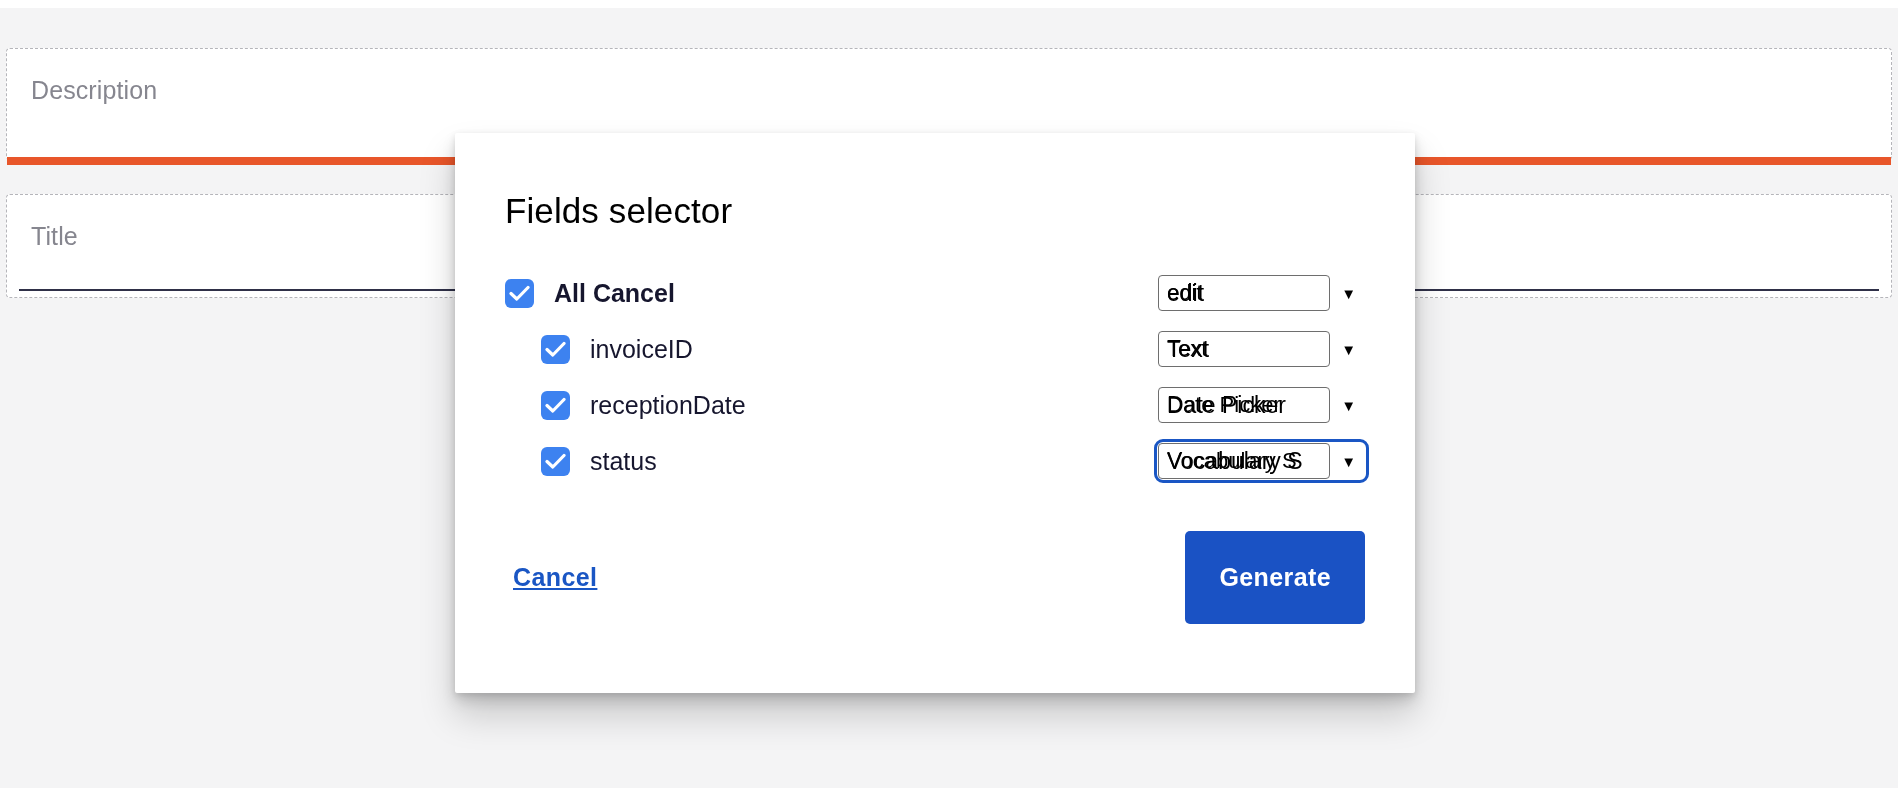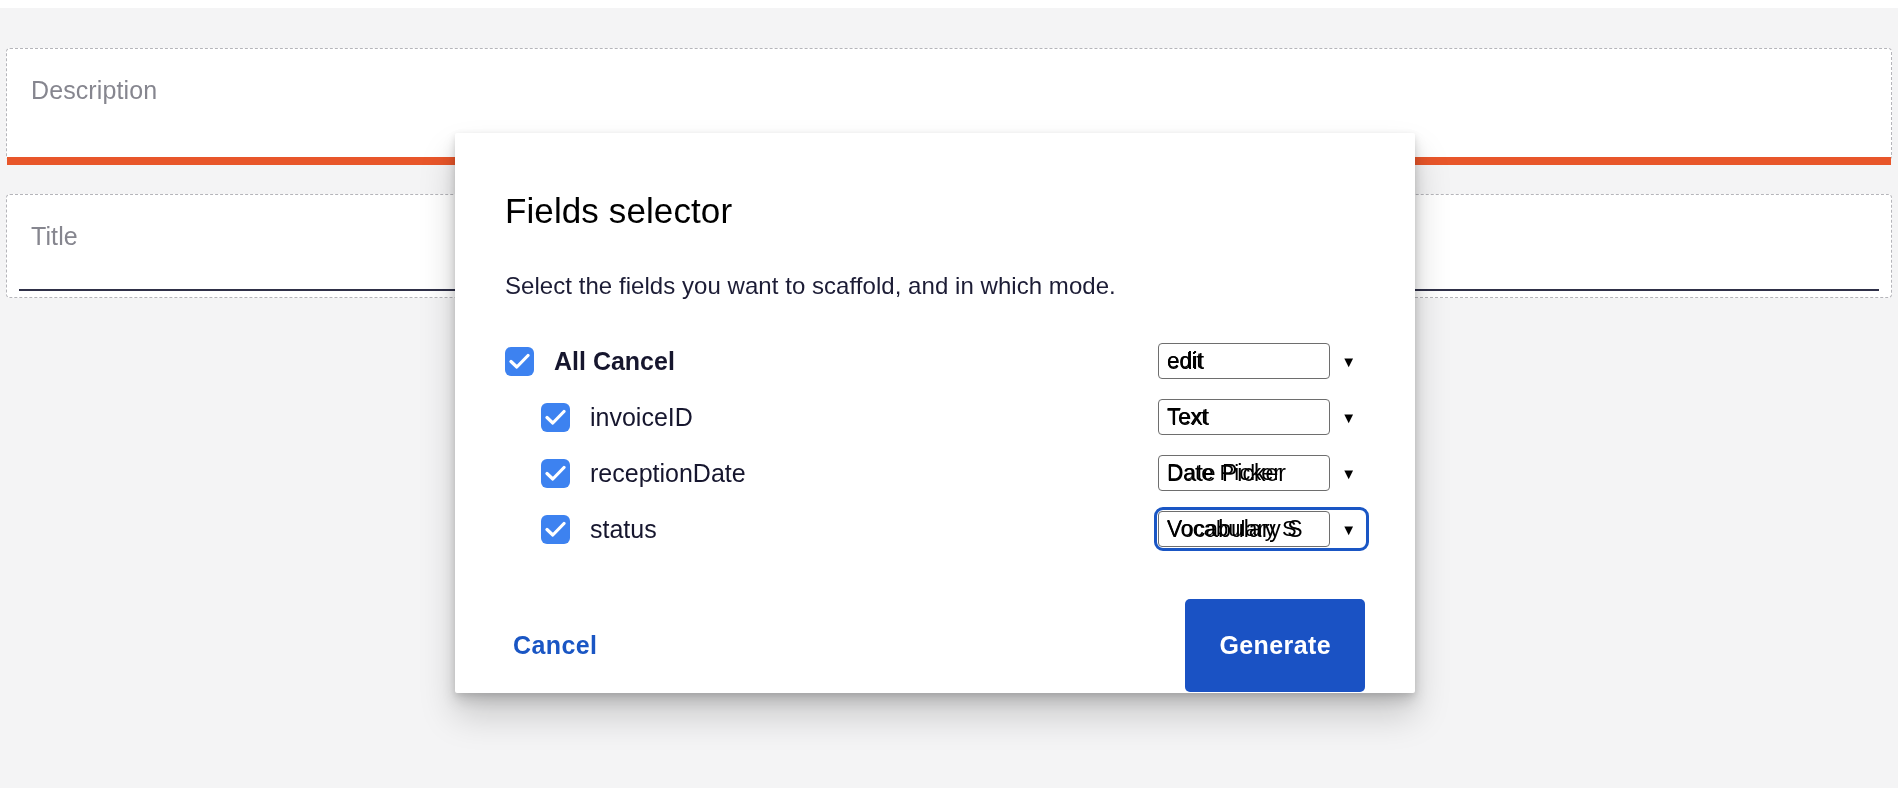--- a/index.html
+++ b/index.html
@@ -217,20 +217,21 @@
   .btn-cancel {
     background: none;
     border: none;
     font-family: "Liberation Sans", sans-serif;
     font-size: 25px;
     font-weight: bold;
     color: #1a56c4;
     letter-spacing: 0.4px;
     cursor: pointer;
     padding: 12px 8px;
+    text-decoration: underline;
   }
 
   .btn-generate {
     font-family: "Liberation Sans", sans-serif;
     font-size: 25px;
     font-weight: bold;
     color: #ffffff;
     background: #1a52c4;
     border: none;
     border-radius: 5px;
@@ -258,21 +259,20 @@
 
   </div>
 </div>
 
 <div class="backdrop"></div>
 
 <div class="modal" role="dialog">
 
   <h1 class="modal-title">Fields selector</h1>
 
-  <p class="modal-subtitle">Select the fields you want to scaffold, and in which mode.</p>
 
   <div class="field-list" id="field-list">
       <div class="field-row level-0">
         <div class="indent"></div>
         <div class="cb">
           <svg width="21" height="19" viewBox="0 0 21 19" xmlns="http://www.w3.org/2000/svg">
             <path d="M2 9.5 L7.8 15 L19 3.5" fill="none" stroke="#ffffff" stroke-width="3.2" stroke-linecap="round" stroke-linejoin="round"></path>
           </svg>
         </div>
         <span class="field-label">All Cancel</span>

